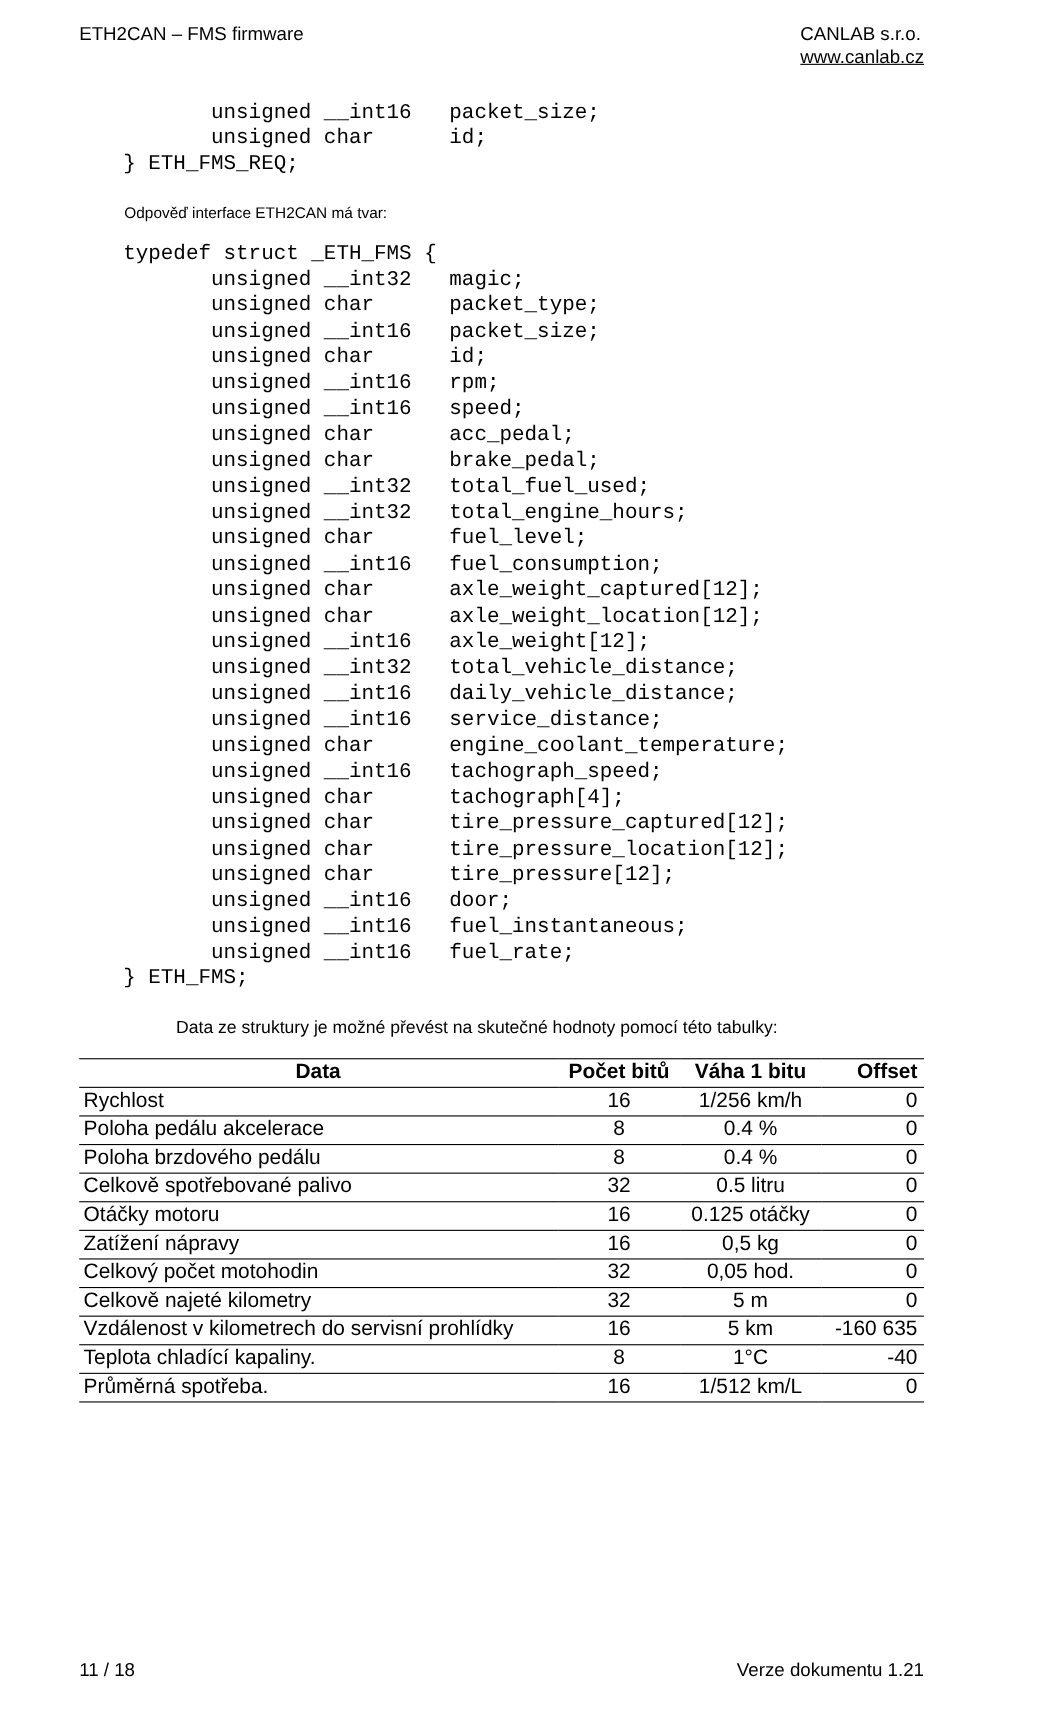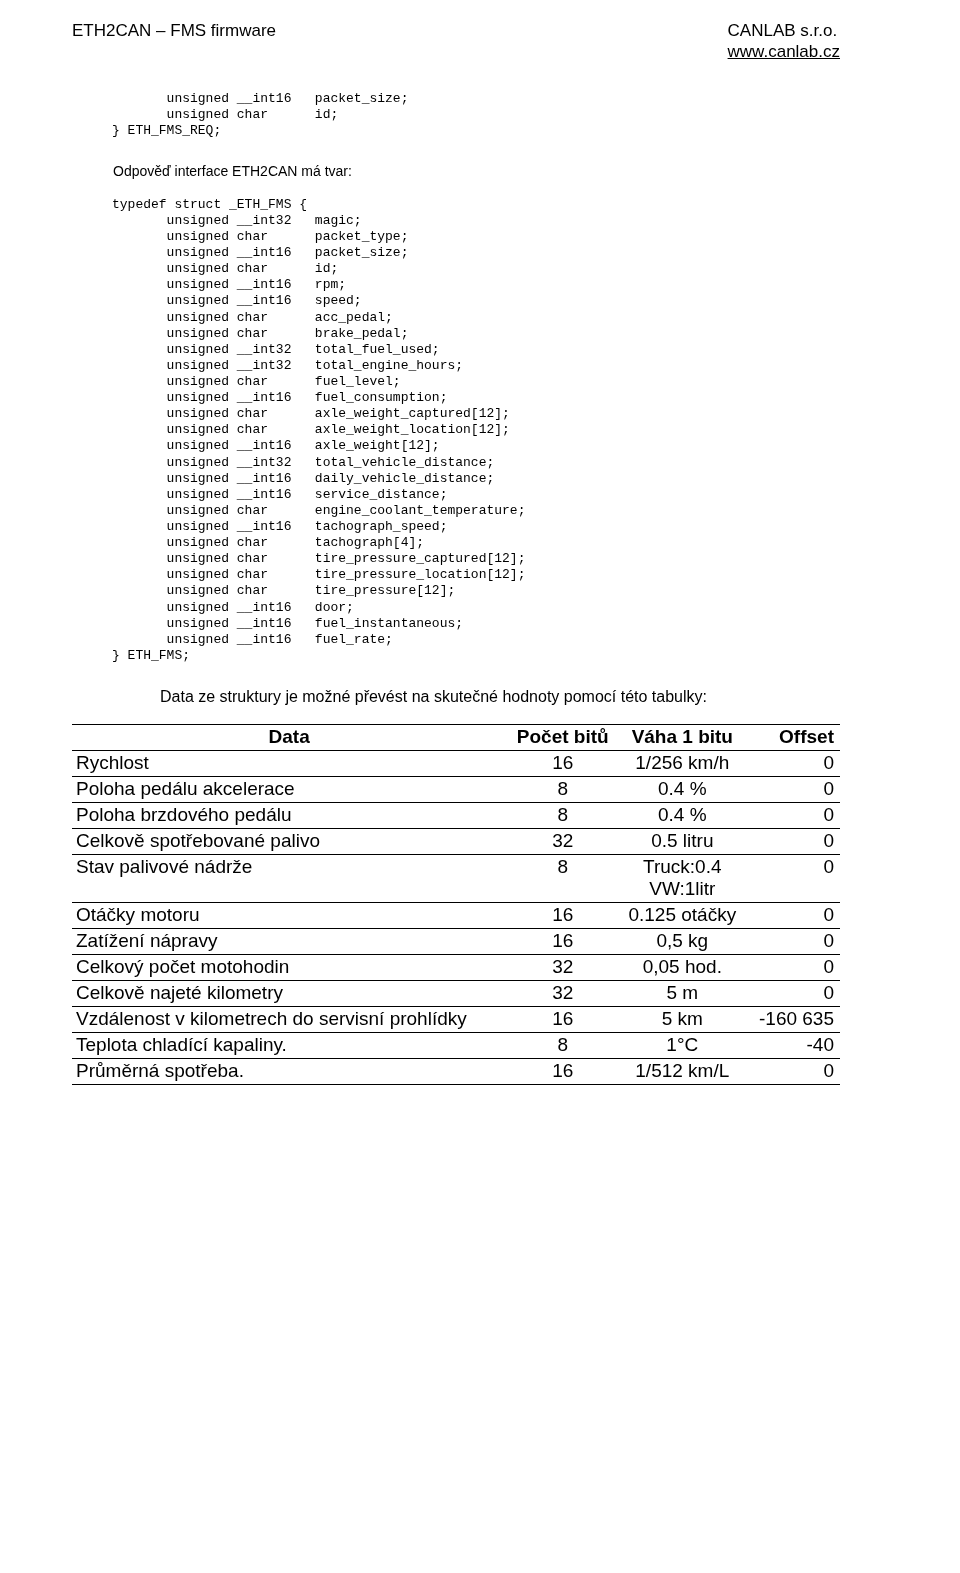--- a/index.html
+++ b/index.html
@@ -26,21 +26,21 @@
     line-height: 1.25;
     margin-bottom: 28px;
   }
   .hdr .right { text-align: left; }
   .hdr .right .l2 { text-decoration: underline; color: #000; }
   .content {
     padding-left: 40px;
   }
   pre.code {
     font-family: "Courier New", Courier, monospace;
-    font-size: 13px;
+    font-size: 19px;
     line-height: 1.24;
     white-space: pre;
     margin: 0 0 24px 0;
   }
   .intro-para {
     font-size: 14px;
     margin: 0 0 18px 0;
     padding-left: 1px;
   }
   .table-intro {
@@ -160,27 +160,20 @@
             <td class="c" style="white-space: pre-line;">0.4 %</td>
             <td class="r">0</td>
           </tr>
           <tr>
             <td>Celkově spotřebované palivo</td>
             <td class="c">32</td>
             <td class="c" style="white-space: pre-line;">0.5 litru</td>
             <td class="r">0</td>
           </tr>
           <tr>
-            <td>Stav palivové nádrže</td>
-            <td class="c">8</td>
-            <td class="c" style="white-space: pre-line;">Truck:0.4
-VW:1litr</td>
-            <td class="r">0</td>
-          </tr>
-          <tr>
             <td>Otáčky motoru</td>
             <td class="c">16</td>
             <td class="c" style="white-space: pre-line;">0.125 otáčky</td>
             <td class="r">0</td>
           </tr>
           <tr>
             <td>Zatížení nápravy</td>
             <td class="c">16</td>
             <td class="c" style="white-space: pre-line;">0,5 kg</td>
             <td class="r">0</td>
@@ -213,14 +206,18 @@
             <td>Průměrná  spotřeba.</td>
             <td class="c">16</td>
             <td class="c" style="white-space: pre-line;">1/512 km/L</td>
             <td class="r">0</td>
           </tr>
         </tbody>
     </table>
 
   </div>
 
+  <div class="footer">
+    <div>11 / 18</div>
+    <div>Verze dokumentu 1.21</div>
+  </div>
 
 </div>
 
 </body></html>

